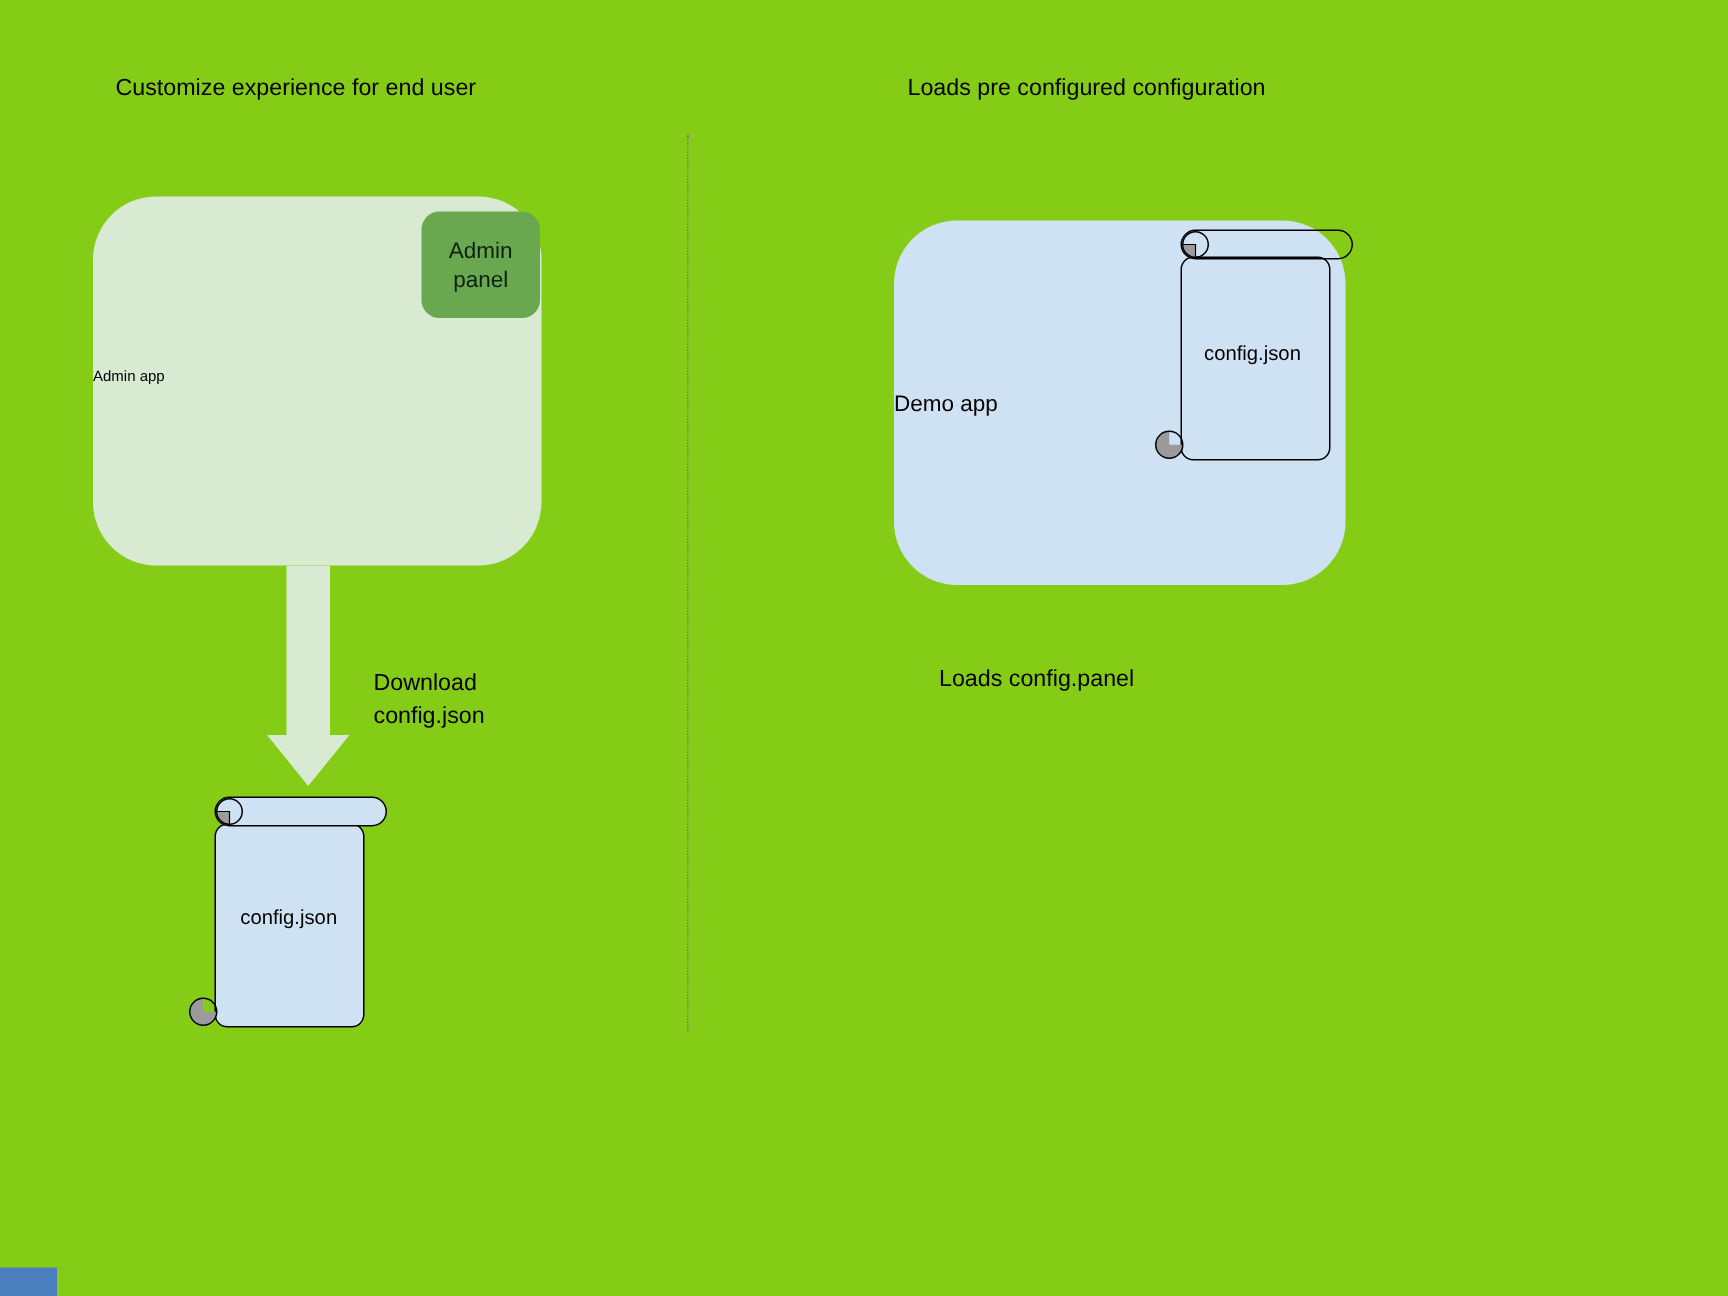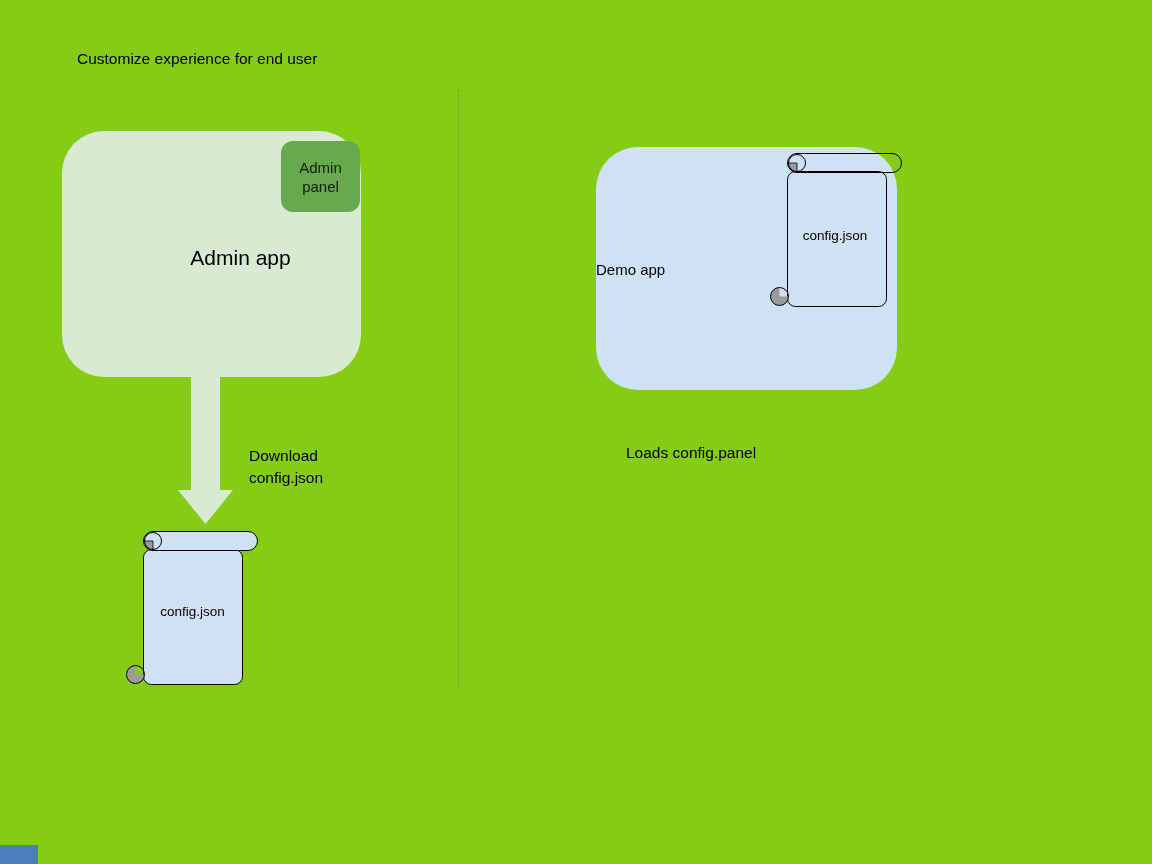--- a/index.html
+++ b/index.html
@@ -4,21 +4,21 @@
 <style>
   html,body{margin:0;padding:0;background:#ffffff;}
   .canvas{
     position:relative;width:1152px;height:864px;background:#84cc16;overflow:hidden;
     font-family:"Liberation Sans", sans-serif;color:var(--text,#000);
   }
   .abs{position:absolute;}
   .section-title{font-size:15.5px;line-height:19px;white-space:nowrap;}
   .app-box{border-radius:42px;}
   .admin-app{left:62px;top:131px;width:299px;height:246px;background:var(--green-light);}
-  .admin-app-label{left:62px;top:246px;width:357px;text-align:center;font-size:21px;}
+  .admin-app-label{left:62px;top:246px;width:357px;text-align:left;font-size:10px;}
   .admin-panel{
     left:281px;top:141px;width:79px;height:71px;border-radius:12px;
     background:var(--green-dark);display:flex;align-items:center;justify-content:center;
   }
   .admin-panel-label{font-size:15px;line-height:19px;text-align:center;color:#0b210b;}
   .demo-app{left:596px;top:147px;width:301px;height:243px;background:var(--blue-light);}
   .demo-app-label{left:596px;top:261px;width:200px;text-align:left;font-size:15px;}
   .download-arrow{left:170px;top:377px;}
   .download-label{left:249px;top:409px;font-size:15.5px;line-height:22px;white-space:pre-line;margin-top:36px;}
   .scroll-svg{overflow:visible;}
@@ -60,20 +60,21 @@
     <rect x="18.5" y="3.5" width="114" height="19" rx="9.5" style="fill:var(--blue-light);stroke:var(--outline);stroke-width:1"></rect>
     <circle cx="28" cy="13" r="8.5" style="fill:none;stroke:var(--outline);stroke-width:1"></circle>
     <path d="M28,13 L19.5,13 A8.5,8.5 0 0 0 28,21.5 Z" style="fill:var(--curl-gray);stroke:var(--outline);stroke-width:0.8"></path>
     <path d="M10.5,146.5 L10.5,137.5 A9,9 0 1 0 19.5,146.5 Z" style="fill:var(--curl-gray);stroke:none"></path>
     <circle cx="10.5" cy="146.5" r="9" style="fill:none;stroke:var(--outline);stroke-width:1"></circle>
   </svg>
   <div class="abs config-label config-label-left">config.json</div>
 
   <div class="abs divider"></div>
 
+  <div class="abs section-title" style="left:605px;top:49px;">Loads pre configured configuration</div>
 
   <div class="abs app-box demo-app"></div>
   <div class="abs demo-app-label">Demo app</div>
 
   <svg class="abs scroll-svg scroll-right" width="135" height="160" viewBox="0 0 135 160">
     <rect x="18.5" y="21.5" width="99" height="135" rx="8" style="fill:none;stroke:var(--outline);stroke-width:1"></rect>
     <rect x="18.5" y="3.5" width="114" height="19" rx="9.5" style="fill:none;stroke:var(--outline);stroke-width:1"></rect>
     <circle cx="28" cy="13" r="8.5" style="fill:none;stroke:var(--outline);stroke-width:1"></circle>
     <path d="M28,13 L19.5,13 A8.5,8.5 0 0 0 28,21.5 Z" style="fill:var(--curl-gray);stroke:var(--outline);stroke-width:0.8"></path>
     <path d="M10.5,146.5 L10.5,137.5 A9,9 0 1 0 19.5,146.5 Z" style="fill:var(--curl-gray);stroke:none"></path>

